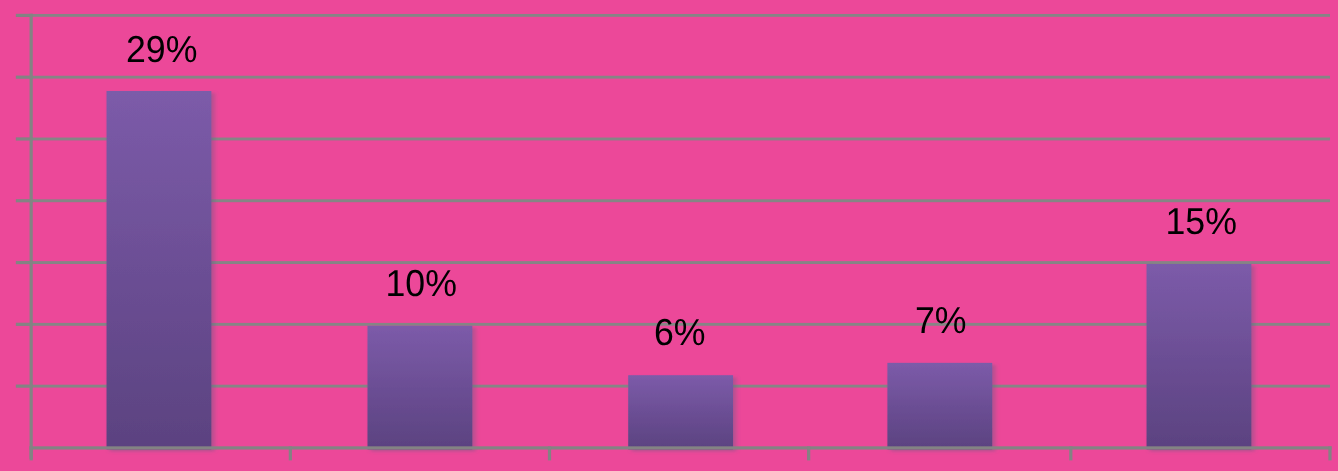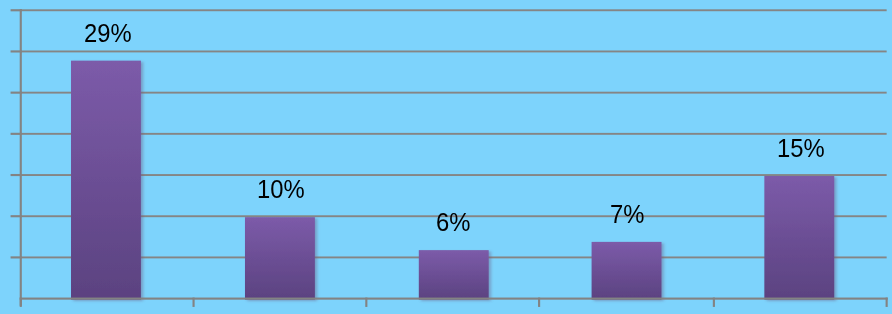--- a/index.html
+++ b/index.html
@@ -1,18 +1,18 @@
 <!DOCTYPE html>
 <html><head>
 <meta charset="utf-8">
 <style>
   html,body{margin:0;padding:0;background:#ffffff;}
   body{width:892px;height:314px;overflow:hidden;
        font-family:"Liberation Sans",sans-serif;}
-  #chart{position:relative;width:892px;height:314px;background:#7dd3fc;overflow:hidden;}
+  #chart{position:relative;width:892px;height:314px;background:#ec4899;overflow:hidden;}
   #plot{position:absolute;left:0;top:0;width:892px;height:314px;}
   .lbl{position:absolute;white-space:nowrap;color:#000000;font-size:25px;line-height:25px;
        transform:scaleX(0.952);transform-origin:left top;}
 </style>
 </head>
 <body>
 
 <div id="chart">
   <svg id="plot" width="892" height="314" viewBox="0 0 892 314" xmlns="http://www.w3.org/2000/svg" shape-rendering="auto">
       <defs>

